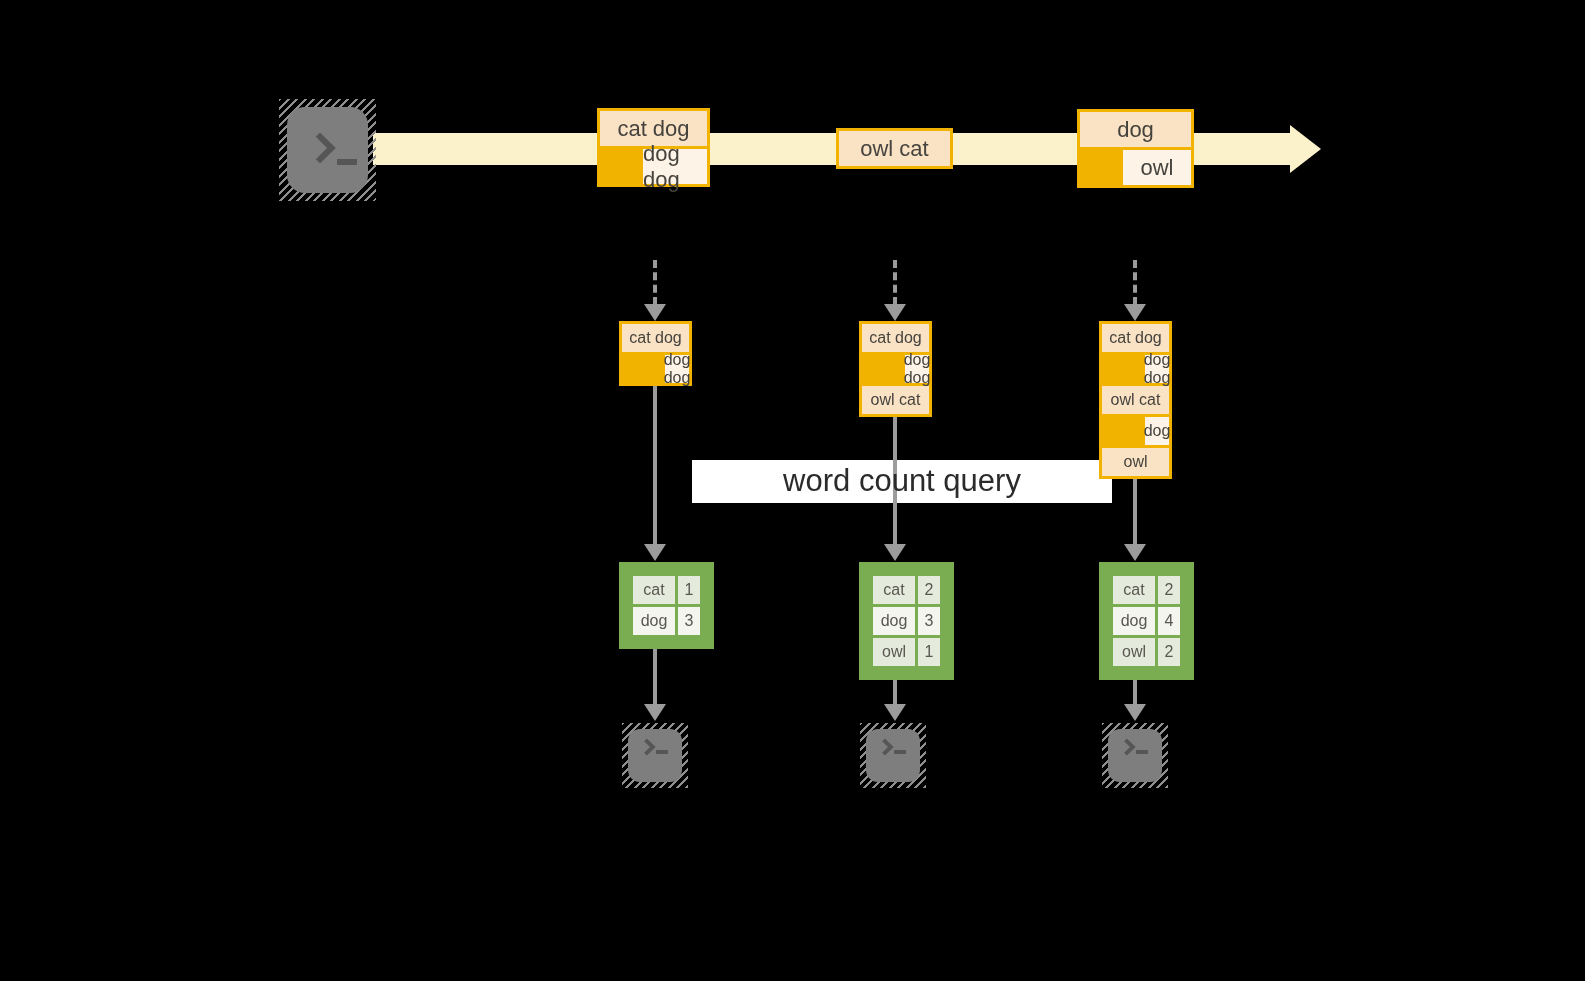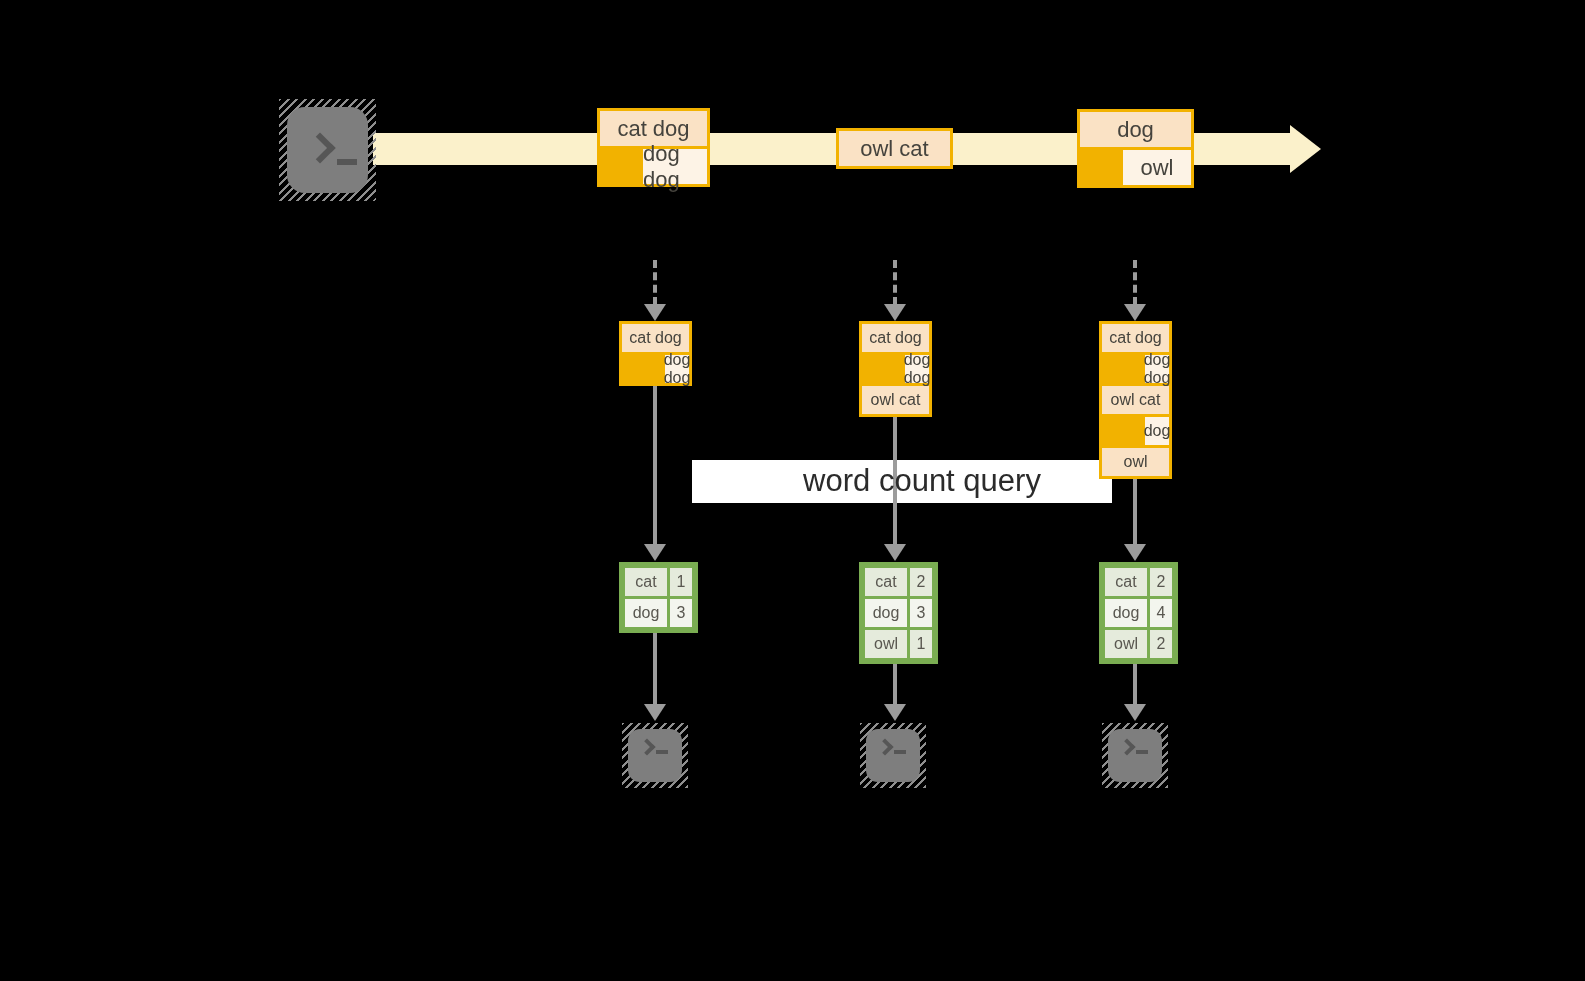--- a/index.html
+++ b/index.html
@@ -23,24 +23,24 @@
 
   
   .vline{width:0;z-index:3;}
   .vline.dash{border-left:4px dashed var(--arrow);}
   .vline.solid{border-left:4px solid var(--arrow);}
   .ahead{width:0;height:0;border-left:11px solid transparent;border-right:11px solid transparent;
          border-top:17px solid var(--arrow);z-index:3;}
 
   
   .qband{background:var(--label-bg);z-index:2;}
-  .qlabel{z-index:4;color:var(--label-text);font-size:31px;text-align:center;line-height:40px;margin-left:20px;}
+  .qlabel{z-index:4;color:var(--label-text);font-size:31px;text-align:center;line-height:40px;}
 
   
-  .gtable{background:var(--green);padding:6px;display:grid;grid-template-columns:42px 22px;gap:3px;z-index:5;}
+  .gtable{background:var(--green);padding:14px;display:grid;grid-template-columns:42px 22px;gap:3px;z-index:5;}
   .gcell{height:28px;display:flex;align-items:center;justify-content:center;font-size:16px;color:var(--text-table);}
   .gcell.a{background:var(--green-cell-a);}
   .gcell.b{background:var(--green-cell-b);}
 
   
   .term{z-index:5;background:repeating-linear-gradient(135deg,var(--terminal-hatch) 0 2px,transparent 2px 6px);}
   .term-inner{position:absolute;background:var(--terminal);}
   .term.src .term-inner{left:8px;top:8px;right:8px;bottom:8px;border-radius:18px;}
   .term.snk .term-inner{left:6px;top:6px;right:6px;bottom:6px;border-radius:12px;}
   .chev{position:absolute;border:solid var(--glyph);}

